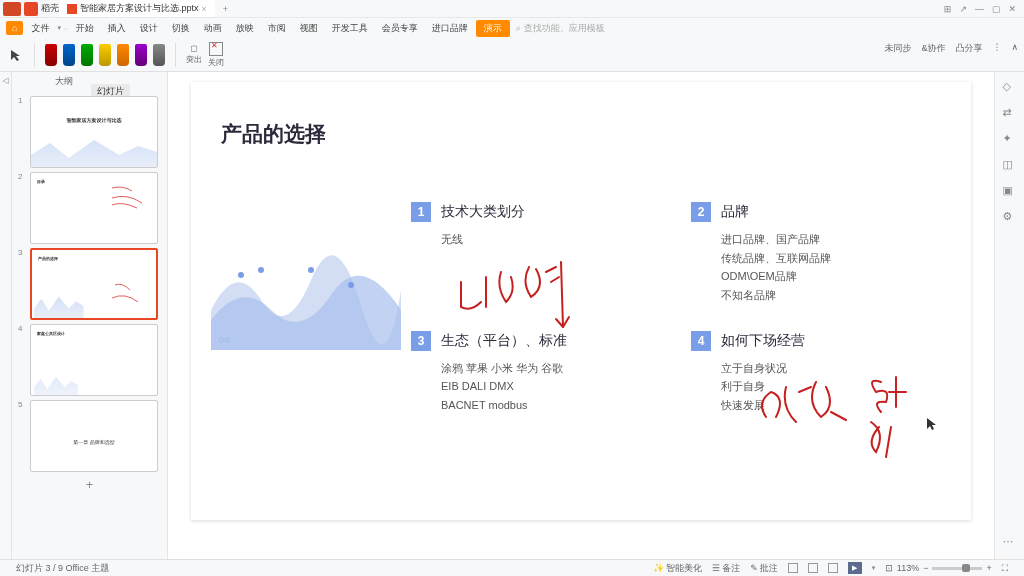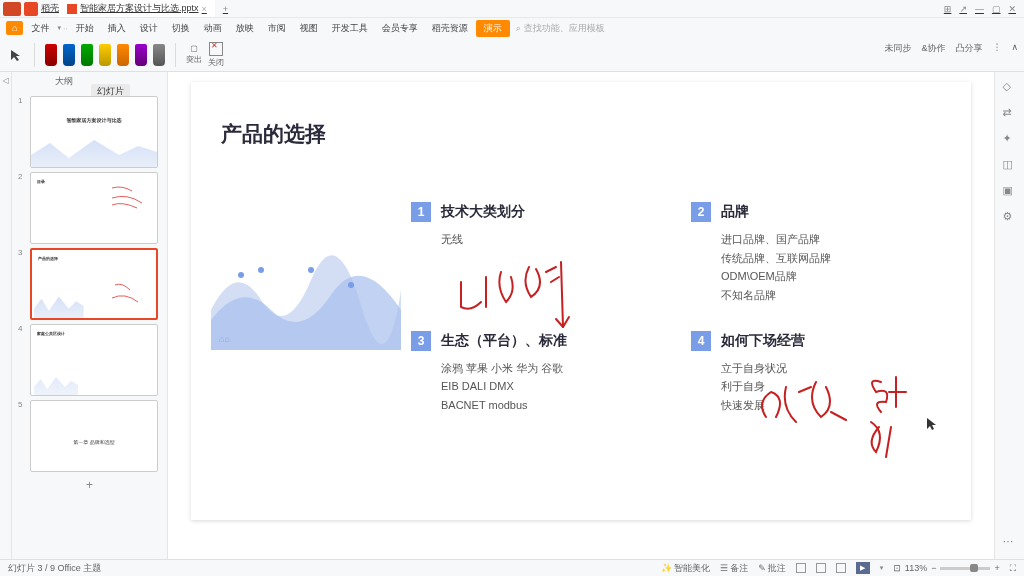--- a/index.html
+++ b/index.html
@@ -1,18 +1,18 @@
 <!DOCTYPE html>
 <html><head>
 <meta charset="utf-8">
 <style>
 * { margin: 0; padding: 0; box-sizing: border-box; font-family: "Microsoft YaHei", sans-serif; }
 body { width: 1024px; height: 576px; background: #fff; overflow: hidden; position: relative; }
 
-.titlebar { height: 18px; background: #f7f8fa; display: flex; align-items: center; font-size: 9px; color: #333; border-bottom: 1px solid #e8e8e8; text-decoration: underline; }
+.titlebar { height: 18px; background: #f7f8fa; display: flex; align-items: center; font-size: 9px; color: #333; border-bottom: 1px solid #e8e8e8; }
 .titlebar .logo { width: 18px; height: 14px; background: #d24726; margin: 0 3px; border-radius: 2px; }
 .titlebar .logo2 { width: 14px; height: 14px; background: #e84725; margin-right: 3px; border-radius: 2px; }
 .titlebar .tab { padding: 2px 8px; background: #fff; border-radius: 2px 2px 0 0; display: flex; align-items: center; gap: 3px; }
 .titlebar .tab .doc-icon { width: 10px; height: 10px; background: #e84725; }
 .titlebar .right-controls { margin-left: auto; display: flex; gap: 8px; padding-right: 8px; color: #888; }
 .icon-btn { cursor: pointer; }
 
 .menubar { height: 20px; background: #f7f8fa; display: flex; align-items: center; font-size: 9px; color: #444; padding: 0 6px; gap: 2px; }
 .menubar .menu-item { padding: 2px 6px; cursor: pointer; }
 .menubar .menu-item.home { background: #ff8a00; color: #fff; border-radius: 2px; }
@@ -58,30 +58,30 @@
 
 .slide-title { font-size: 21px; font-weight: bold; color: #2a2a3a; margin-bottom: 28px; }
 
 .decor-wave { position: absolute; left: 20px; top: 158px; width: 190px; height: 110px; }
 .decor-wave svg { width: 100%; height: 100%; }
 
 .grid-content { position: absolute; left: 220px; top: 120px; right: 30px; display: grid; grid-template-columns: 1fr 1fr; gap: 26px 30px; }
 .item { }
 .item-head { display: flex; align-items: center; gap: 10px; margin-bottom: 8px; }
 .item-num { width: 20px; height: 20px; background: #7a9de8; color: #fff; font-size: 12px; font-weight: bold; display: flex; align-items: center; justify-content: center; }
-.item-title { font-size: 14px; font-weight: bold; color: #2a2a3a; }
+.item-title { font-size: 14px; font-weight: normal; color: #2a2a3a; }
 .item-body { padding-left: 30px; font-size: 11px; color: #555; line-height: 1.7; }
 
 .handwriting { position: absolute; pointer-events: none; }
 .handwriting path, .handwriting line { stroke: #c62020; stroke-width: 2; fill: none; stroke-linecap: round; }
 
 .rightbar { width: 30px; background: #f7f8fa; border-left: 1px solid #e5e5e5; display: flex; flex-direction: column; align-items: center; padding-top: 8px; gap: 12px; }
 .rightbar .rb-icon { width: 14px; height: 14px; color: #888; font-size: 11px; cursor: pointer; }
 
-.statusbar { position: absolute; bottom: 0; left: 0; right: 0; height: 17px; background: #f7f8fa; border-top: 1px solid #e0e0e0; display: flex; align-items: center; font-size: 9px; color: #666; padding: 0 8px; }
+.statusbar { position: absolute; bottom: 0; left: 0; right: 0; height: 17px; background: #f7f8fa; border-top: 1px solid #e0e0e0; display: flex; align-items: center; font-size: 9px; color: #666; padding: 0 16px; }
 .statusbar .sb-right { margin-left: auto; display: flex; align-items: center; gap: 10px; }
 .sb-btn { cursor: pointer; display: flex; align-items: center; gap: 2px; }
 .sb-icon { width: 10px; height: 10px; border: 1px solid #999; }
 .play-btn { width: 14px; height: 12px; background: #5b6b8f; display: flex; align-items: center; justify-content: center; color: #fff; font-size: 7px; }
 .zoom-slider { width: 50px; height: 3px; background: #ccc; position: relative; }
 .zoom-slider::after { content:""; position:absolute; left: 60%; top: -3px; width: 8px; height: 8px; background: #888; border-radius: 2px; }
 </style>
 </head>
 <body>
 
@@ -112,21 +112,21 @@
   <span class="menu-item">开始</span>
   <span class="menu-item">插入</span>
   <span class="menu-item">设计</span>
   <span class="menu-item">切换</span>
   <span class="menu-item">动画</span>
   <span class="menu-item">放映</span>
   <span class="menu-item">市阅</span>
   <span class="menu-item">视图</span>
   <span class="menu-item">开发工具</span>
   <span class="menu-item">会员专享</span>
-  <span class="menu-item">稻壳资源</span>
+  <span class="menu-item">进口品牌</span>
   <span class="menu-item presenter">演示</span>
   <span class="search">
     <span>⌕</span>
     <span>查找功能、应用模板</span>
   </span>
   <div class="right-group">
     <span>未同步</span>
     <span>&amp;协作</span>
     <span>凸分享</span>
     <span>⋮</span>

